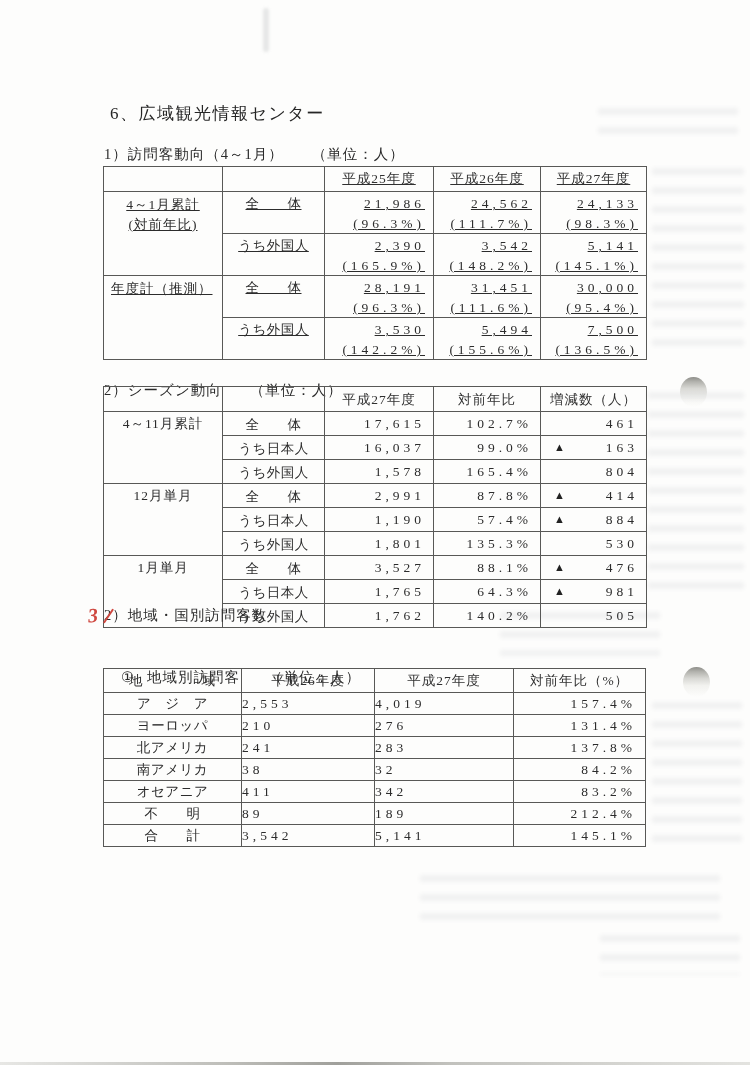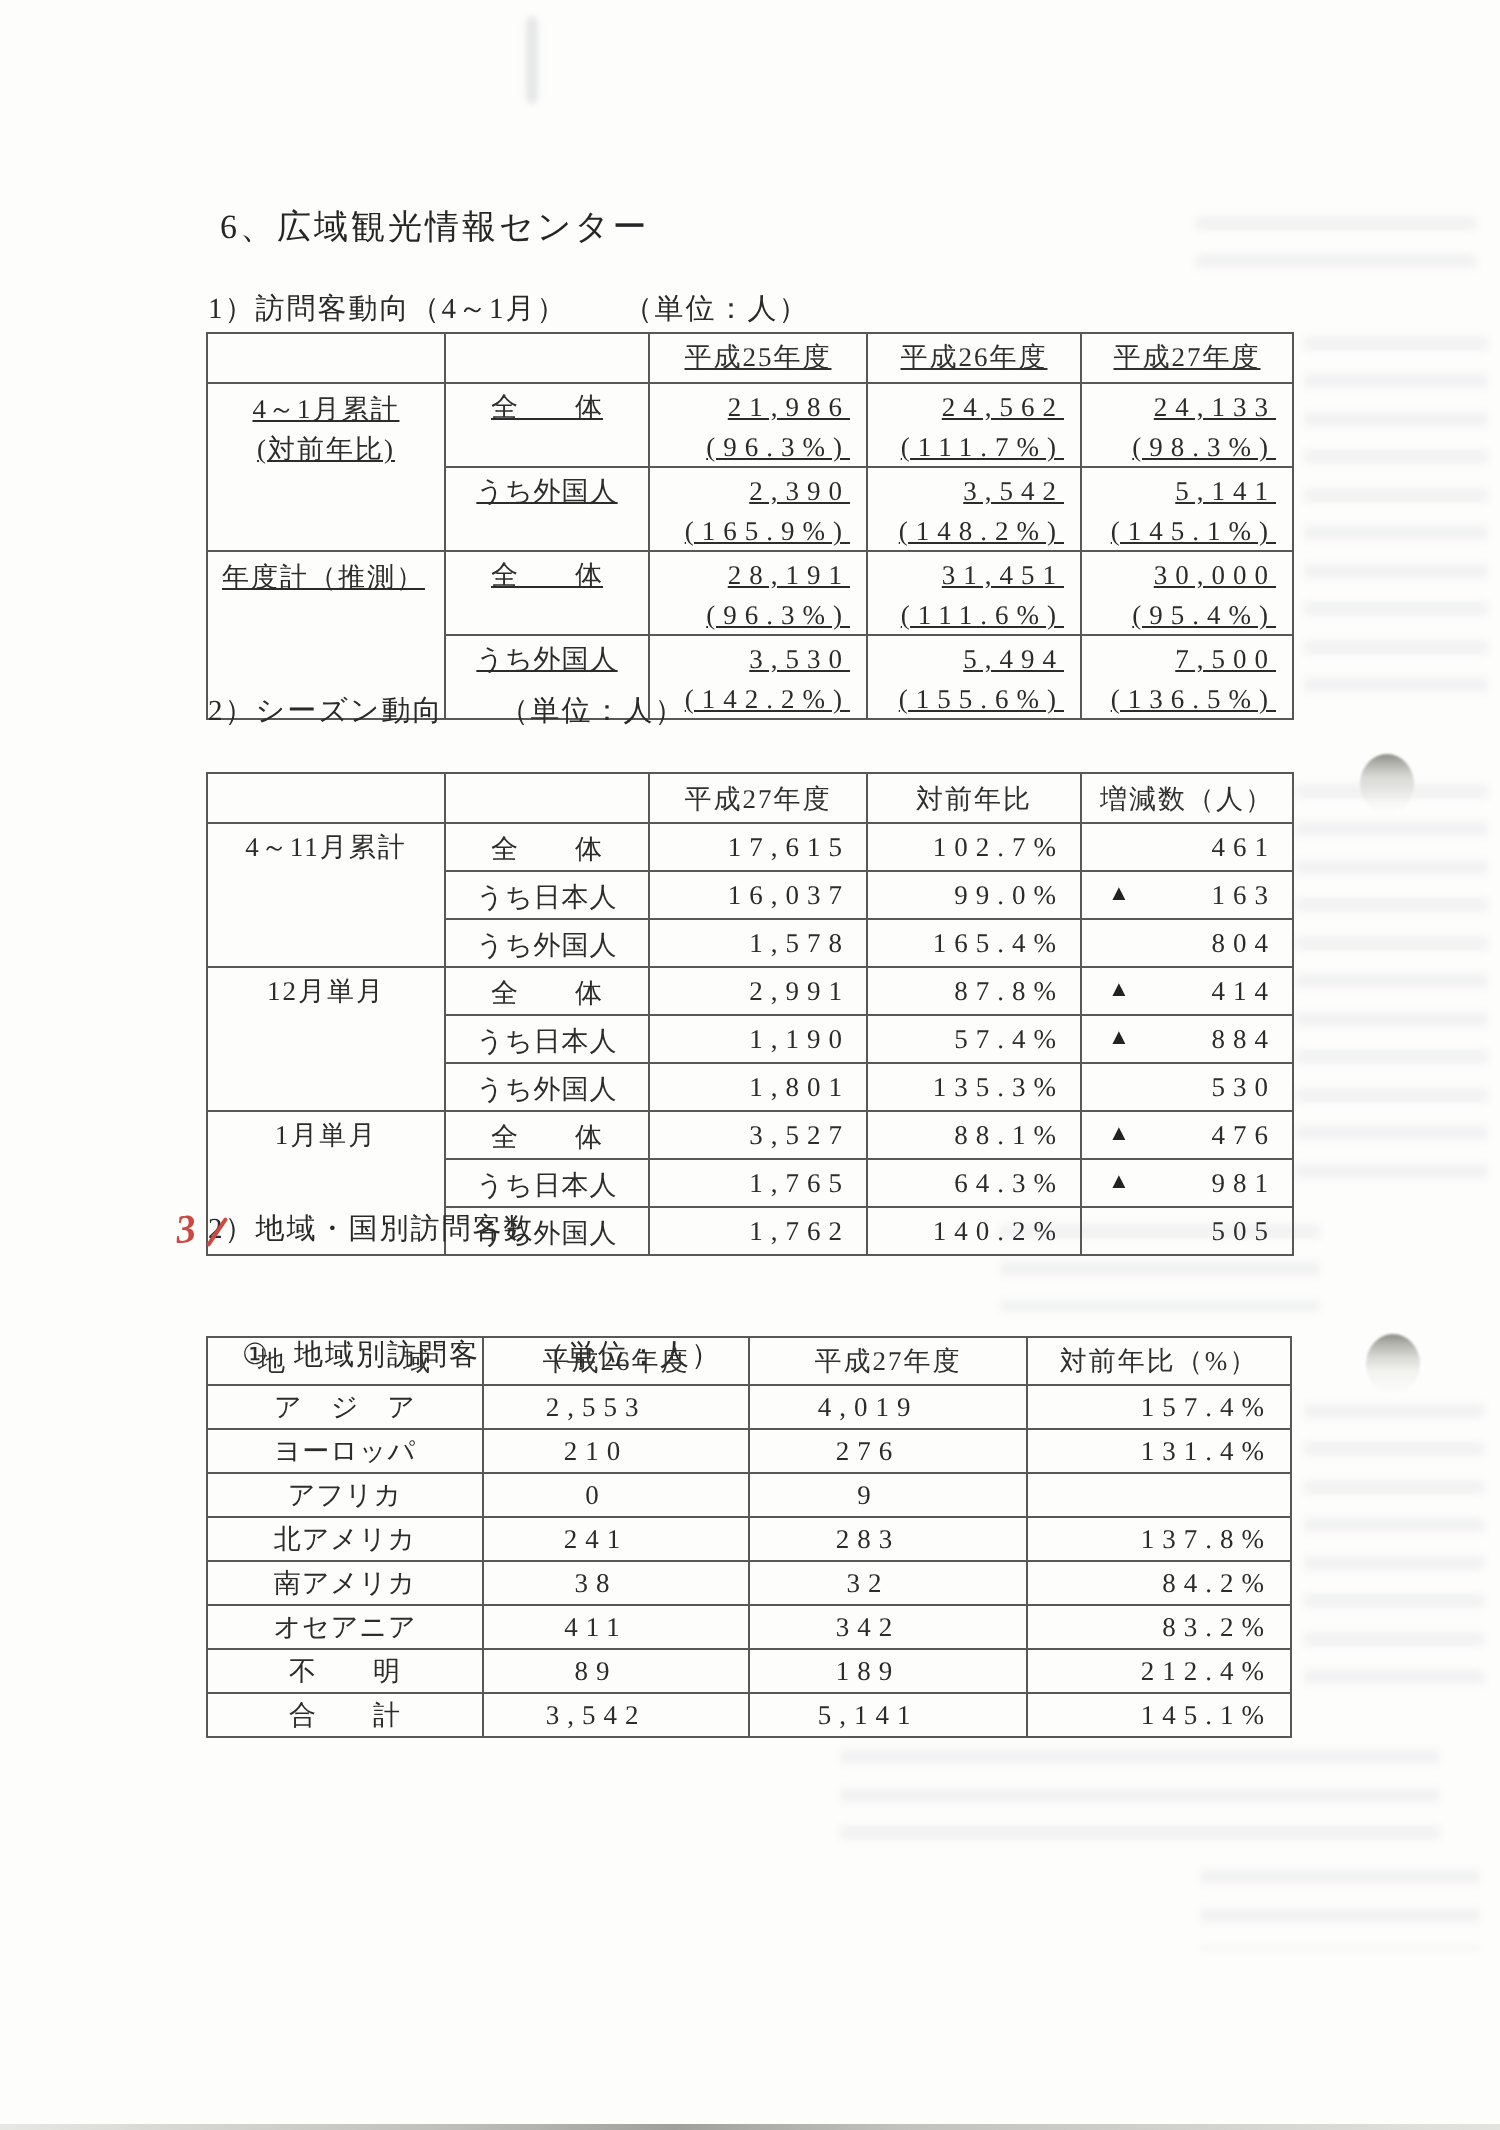--- a/index.html
+++ b/index.html
@@ -3,21 +3,21 @@
 <meta charset="utf-8">
 <style>
   html,body{margin:0;padding:0;background:#ffffff;}
   .page{position:relative;width:750px;height:1065px;background:#fdfdfc;overflow:hidden;
         font-family:"Liberation Serif","DejaVu Serif",serif;color:#2c2c2c;}
 
   
   .doc-title{position:absolute;left:110px;top:102px;font-size:17px;letter-spacing:1.5px;color:#262626;}
   .sec-head{position:absolute;font-size:14.5px;letter-spacing:1px;color:#2a2a2a;white-space:pre;}
   #s1-head{left:104px;top:145px;}
-  #s2-head{left:104px;top:346px;}
+  #s2-head{left:104px;top:381px;}
   #s3-head{left:88px;top:604px;}
   #s3-sub{left:121px;top:668px;}
   .unit{margin-left:28px;}
   .sub-label{margin-left:12px;}
 
   
   .hand-red{display:inline-block;color:#cf4840;font-size:20px;font-weight:bold;font-style:italic;
             transform:rotate(-5deg);margin-right:5px;vertical-align:-2px;}
   .struck{position:relative;display:inline-block;}
   .struck::after{content:"";position:absolute;left:-4px;top:8px;width:17px;height:2px;
@@ -47,21 +47,21 @@
   .diff .wrap{display:flex;justify-content:space-between;align-items:center;height:21px;
               padding-left:13px;padding-right:8px;}
   .diff .mark{font-size:11px;letter-spacing:0;color:#222;}
   .diff .dval{letter-spacing:4px;margin-left:32px;}
 
   #t3{left:103px;top:668px;width:542px;}
   #t3 tr{height:21px;}
   #t3 td{line-height:21px;}
   #t3 .hdr td{height:23px;line-height:23px;}
   .region{text-align:center;letter-spacing:.5px;}
-  .rnum3{text-align:center;padding-right:20px;letter-spacing:4px;}
+  .rnum3{text-align:left;padding-right:20px;letter-spacing:4px;}
   .rpct3{text-align:right;padding-right:9px;letter-spacing:4px;}
 
   
   .hole{position:absolute;width:27px;height:30px;border-radius:50%;filter:blur(.6px);
         background:linear-gradient(to bottom,#8e8e89 0%,#b3b3ae 16%,#d8d8d4 38%,#f2f2ef 62%,#fdfdfc 100%);}
   #hole1{left:680px;top:377px;}
   #hole2{left:683px;top:667px;}
   .ghost{position:absolute;opacity:.07;filter:blur(2px);
          background:repeating-linear-gradient(to bottom,#5a6070 0px,#5a6070 7px,transparent 7px,transparent 19px);}
   .vmark{position:absolute;left:263px;top:8px;width:6px;height:44px;background:rgba(130,132,140,.18);
@@ -311,26 +311,20 @@
       <td class="rnum3">4,019</td>
       <td class="rpct3">157.4%</td>
     </tr>
     <tr>
       <td class="region">ヨーロッパ</td>
       <td class="rnum3">210</td>
       <td class="rnum3">276</td>
       <td class="rpct3">131.4%</td>
     </tr>
     <tr>
-      <td class="region">アフリカ</td>
-      <td class="rnum3">0</td>
-      <td class="rnum3">9</td>
-      <td class="rpct3"></td>
-    </tr>
-    <tr>
       <td class="region">北アメリカ</td>
       <td class="rnum3">241</td>
       <td class="rnum3">283</td>
       <td class="rpct3">137.8%</td>
     </tr>
     <tr>
       <td class="region">南アメリカ</td>
       <td class="rnum3">38</td>
       <td class="rnum3">32</td>
       <td class="rpct3">84.2%</td>

